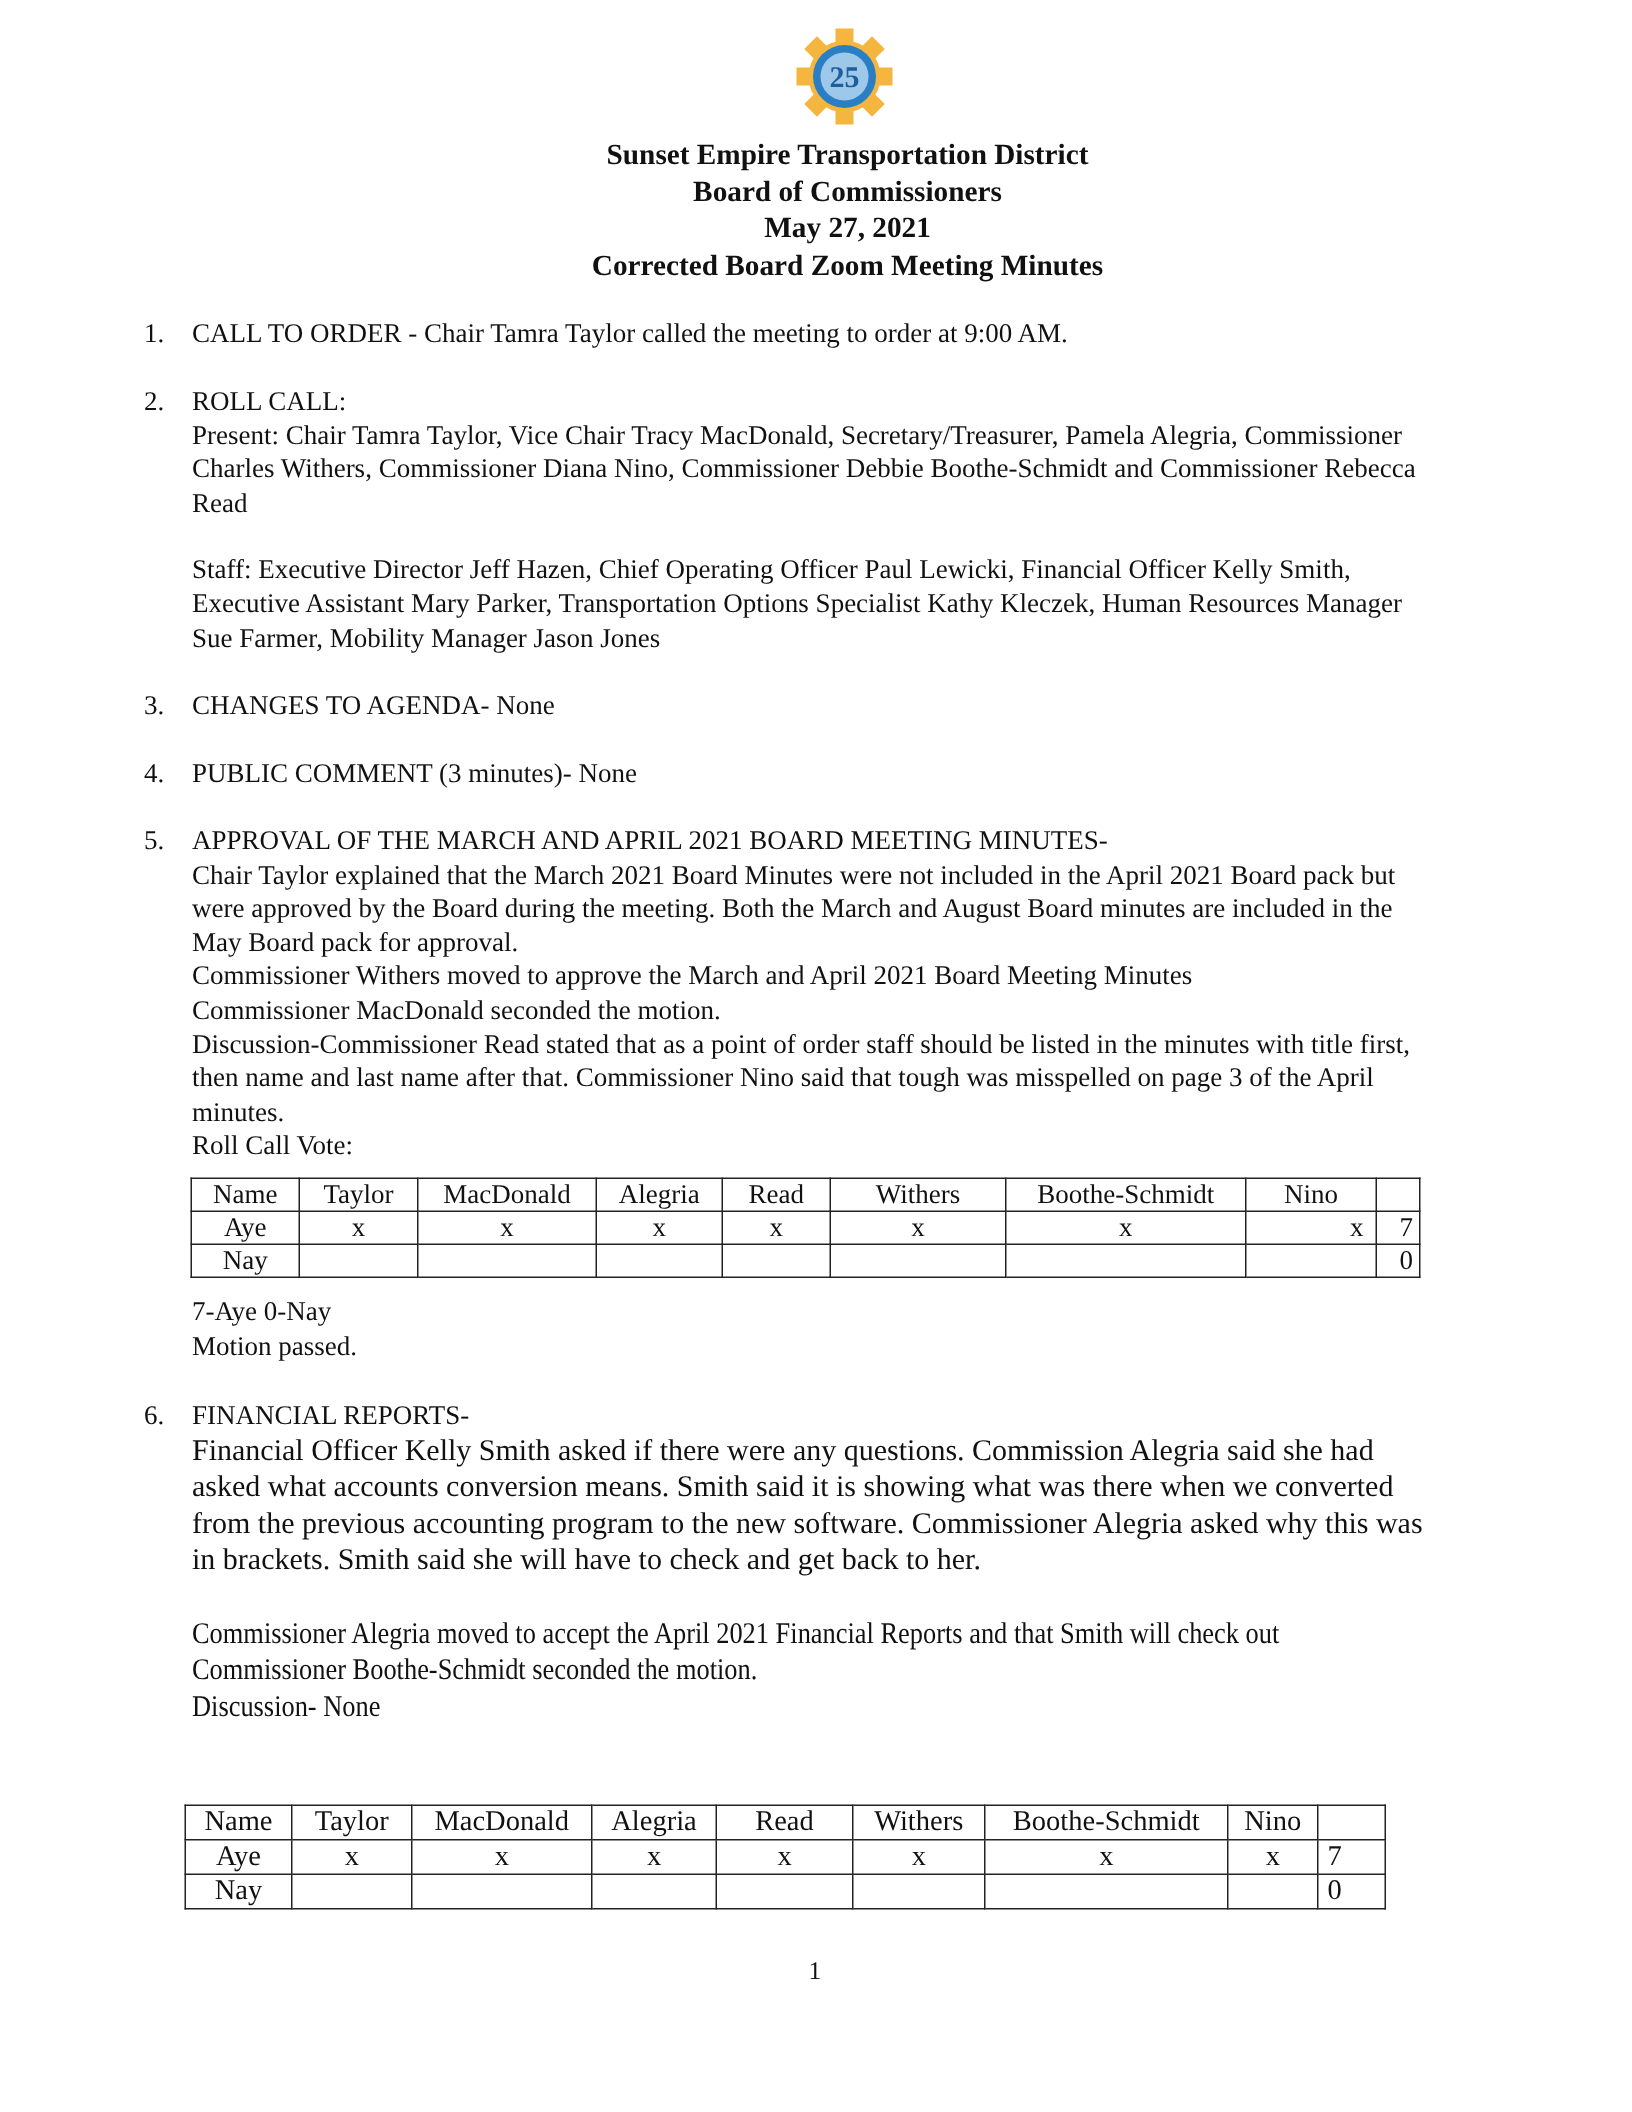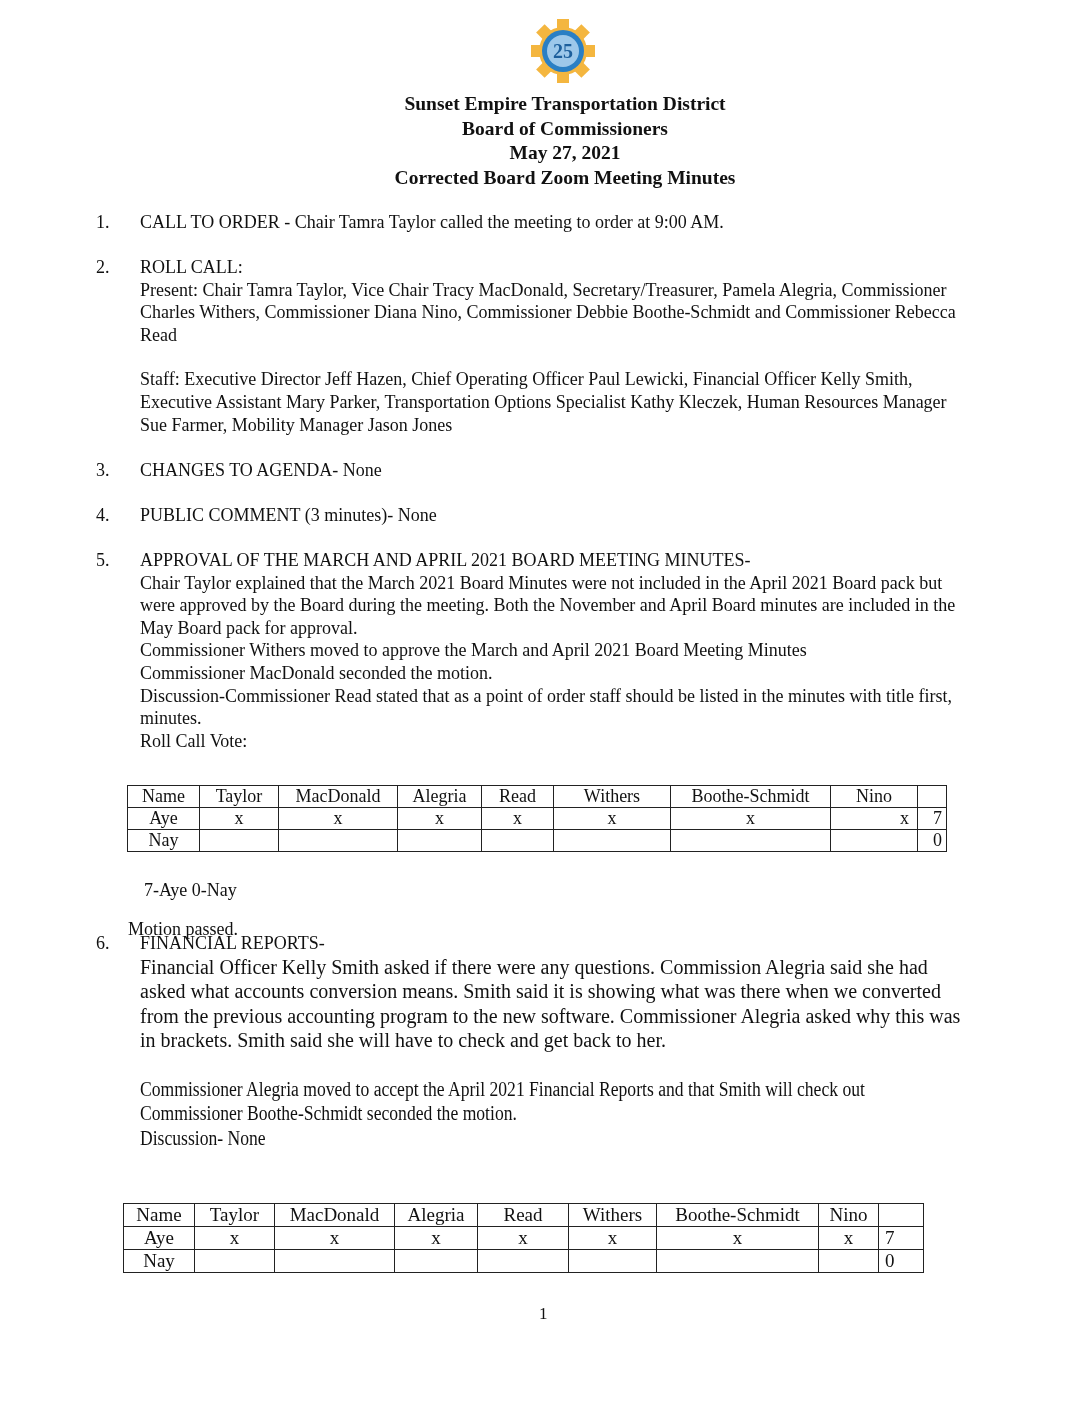--- a/index.html
+++ b/index.html
@@ -5,21 +5,21 @@
   html, body { margin: 0; padding: 0; background: #ffffff; }
   body {
     width: 1088px; height: 1408px; position: relative; overflow: hidden;
     font-family: "Liberation Serif", serif; color: #111;
   }
   .logo { position: absolute; left: 530px; top: 18px; width: 66px; height: 66px; }
   .header { position: absolute; left: 0; top: 92px; width: 1130px; text-align: center;
     font-weight: bold; font-size: 19.5px; line-height: 24.7px; }
   .item { position: absolute; left: 96px; font-size: 18px; line-height: 22.6px; }
   .num { position: absolute; left: 0; top: 0; width: 30px; }
-  .body { position: absolute; left: 44px; top: 0; width: 900px; }
+  .body { position: absolute; left: 32px; top: 0; width: 900px; }
   .body p { margin: 0; }
   .gap { height: 22px; }
   .big { font-size: 20px; line-height: 24.5px; }
   .cond { display: inline-block; transform: scaleX(0.88); transform-origin: left; white-space: nowrap; }
   table.vote { position: absolute; border-collapse: collapse; font-size: 18px; }
   table.vote td { border: 1.6px solid #222; padding: 0; text-align: center; height: 21px; line-height: 21px; margin-top: 20px; }
   table.vote2 { font-size: 19px; }
   table.vote2 td { height: 22px; line-height: 22px; }
   .pagenum { position: absolute; left: 539px; top: 1304px; font-size: 17px; }
 </style>
@@ -85,25 +85,26 @@
   <div class="body">
       <p>PUBLIC COMMENT (3 minutes)- None</p>
     </div>
 </div>
 
 <div class="item" style="top:549px;">
   <div class="num">5.</div>
   <div class="body">
     <p>APPROVAL OF THE MARCH AND APRIL 2021 BOARD MEETING MINUTES-</p>
     <p>Chair Taylor explained that the March 2021 Board Minutes were not included in the April 2021 Board pack but</p>
-    <p>were approved by the Board during the meeting. Both the November and April Board minutes are included in the</p>
+    <p>were approved by the Board during the meeting. Both the March and August Board minutes are included in the</p>
     <p>May Board pack for approval.</p>
     <p>Commissioner Withers moved to approve the March and April 2021 Board Meeting Minutes</p>
     <p>Commissioner MacDonald seconded the motion.</p>
     <p>Discussion-Commissioner Read stated that as a point of order staff should be listed in the minutes with title first,</p>
+    <p>then name and last name after that. Commissioner Nino said that tough was misspelled on page 3 of the April</p>
     <p>minutes.</p>
     <p>Roll Call Vote:</p>
   </div>
 </div>
 
 <table class="vote" style="left:127px; top:785px;">
   <colgroup>
     <col style="width:72px">
       <col style="width:79px">
       <col style="width:119px">
@@ -145,21 +146,21 @@
     <td></td>
     <td></td>
     <td></td>
     <td></td>
     <td style="text-align:right;padding-right:4px;">0</td>
   </tr>
 </tbody>
   </table>
 
 <div class="item" style="top:863px; left:128px;">
-  <p style="margin:16px">7-Aye 0-Nay</p>
+  <p style="margin:0">7-Aye 0-Nay</p>
   <p style="margin:0">Motion passed.</p>
 </div>
 
 <div class="item" style="top:932px;">
   <div class="num">6.</div>
   <div class="body">
     <p>FINANCIAL REPORTS-</p>
     <div class="big">
       <p>Financial Officer Kelly Smith asked if there were any questions.  Commission Alegria said she had</p>
       <p>asked what accounts conversion means. Smith said it is showing what was there when we converted</p>

